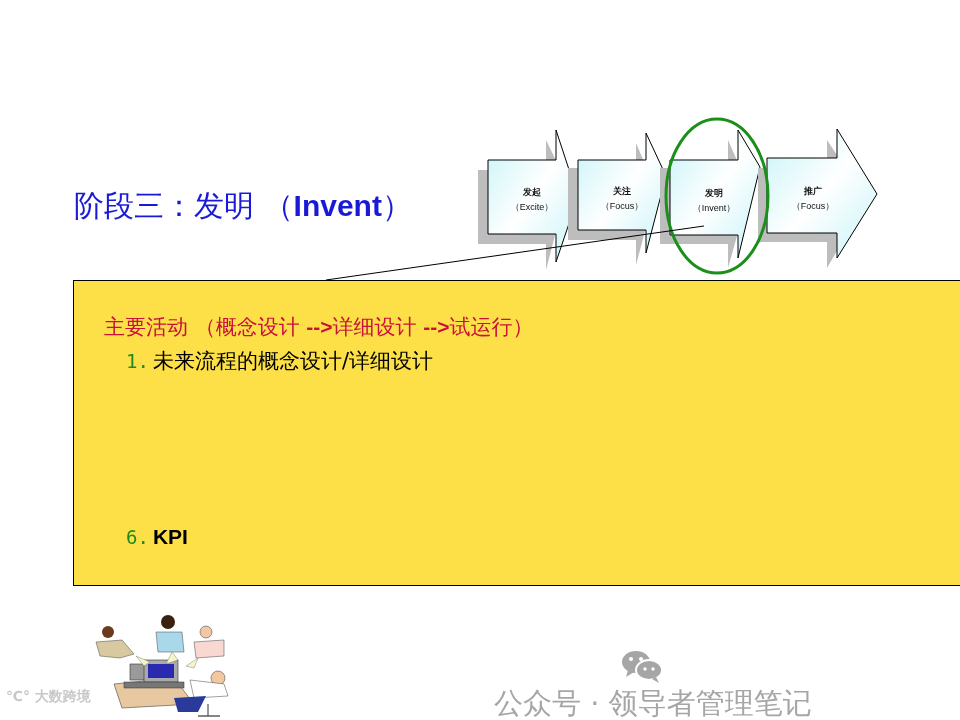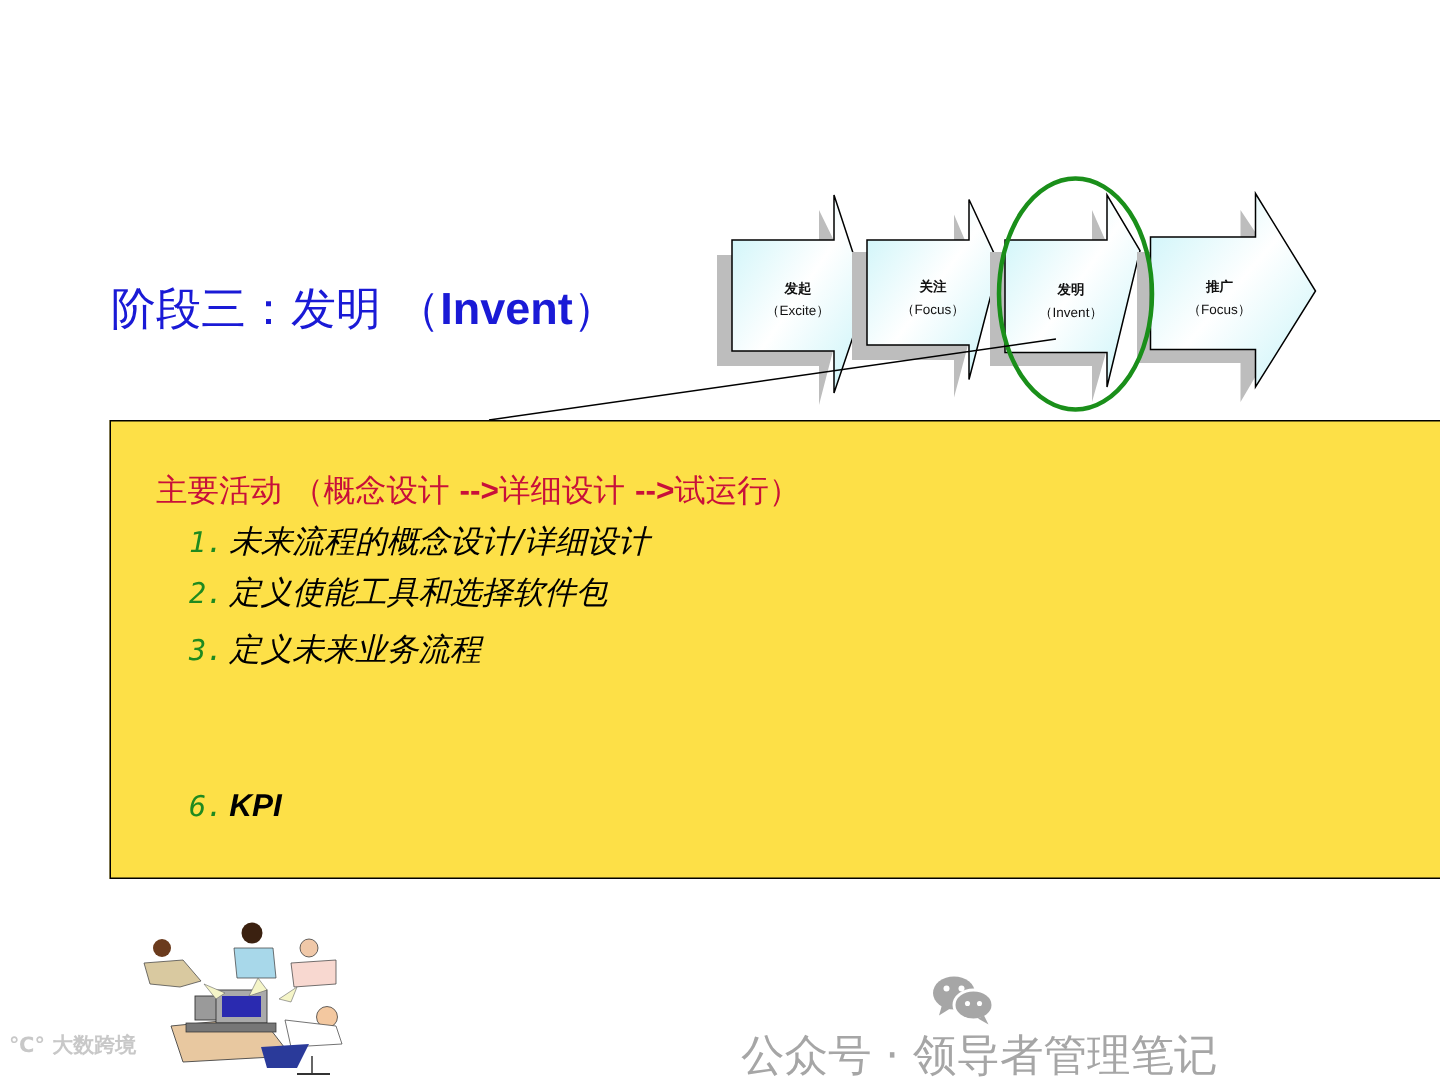--- a/index.html
+++ b/index.html
@@ -25,21 +25,21 @@
     #activity-box {
       left: 73px; top: 280px; width: 898px; height: 306px;
       border: 1.5px solid #000; background: #fde047; box-sizing: border-box;
     }
     #box-heading {
       position: absolute; left: 30px; top: 32px; font-size: 21px; color: #c8103a;
       white-space: nowrap;
     }
     #box-heading .arr { font-family: "Liberation Sans", sans-serif; font-weight: bold; }
     .step {
-      position: absolute; left: 52px; font-size: 21px; color: #000; white-space: nowrap; font-style: italic;
+      position: absolute; left: 52px; font-size: 21px; color: #000; white-space: nowrap;
     }
     .step .num {
       color: #1f8a1f; font-family: "DejaVu Sans Mono", "Liberation Mono", monospace;
       font-size: 19px; margin-right: 4px;
     }
     .step .bold-latin { font-family: "Liberation Sans", sans-serif; font-weight: bold; }
     #clipart { left: 94px; top: 612px; width: 150px; height: 105px; }
     #watermark-left {
       left: 6px; top: 688px; font-size: 14px; color: #c8c8c8; white-space: nowrap;
       font-weight: bold;
@@ -109,26 +109,20 @@
 </div>
 
 <div id="activity-box" class="abs">
   <div id="box-heading">
     <span>主要活动 （概念设计 </span><span class="arr">--&gt;</span><span>详细设计 </span><span class="arr">--&gt;</span><span>试运行）</span>
   </div>
 
   <div class="step" style="top:66px;">
     <span class="num">1.</span><span>未来流程的概念设计/详细设计</span>
   </div>
-  <div class="step" style="top:100px;">
-    <span class="num">2.</span><span>定义使能工具和选择软件包</span>
-  </div>
-  <div class="step" style="top:138px;">
-    <span class="num">3.</span><span>定义未来业务流程</span>
-  </div>
   <div class="step" style="top:244px;">
     <span class="num">6.</span><span class="bold-latin">KPI</span>
   </div>
 </div>
 
 <svg id="clipart" class="abs" viewBox="0 0 150 105">
 
   <polygon points="20,72 80,66 100,92 28,96" fill="#e8c8a0" stroke="#444" stroke-width="0.6"></polygon>
 
   <rect x="36" y="52" width="20" height="16" fill="#9a9a9a" stroke="#333" stroke-width="0.6"></rect>

